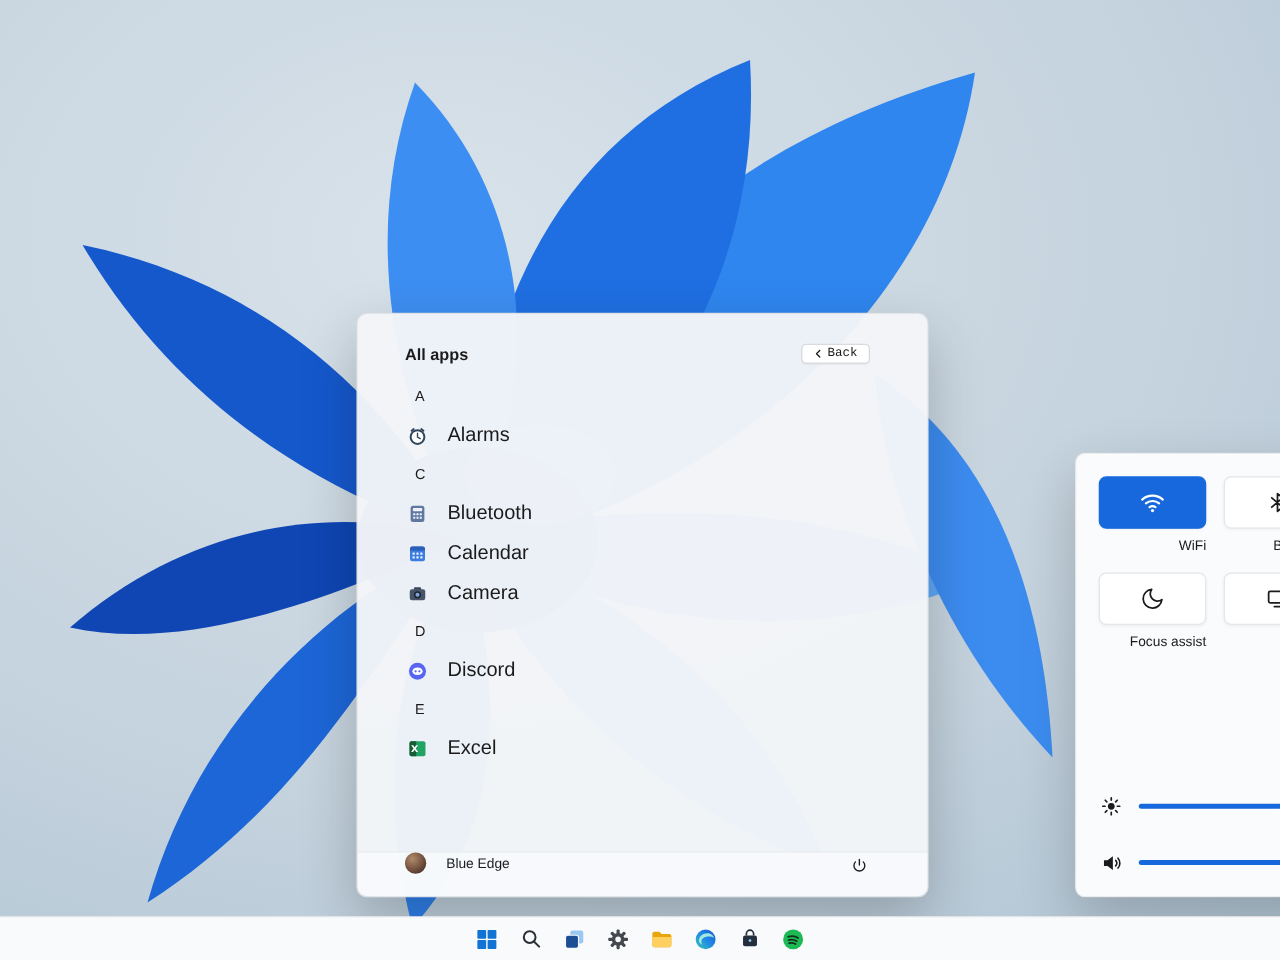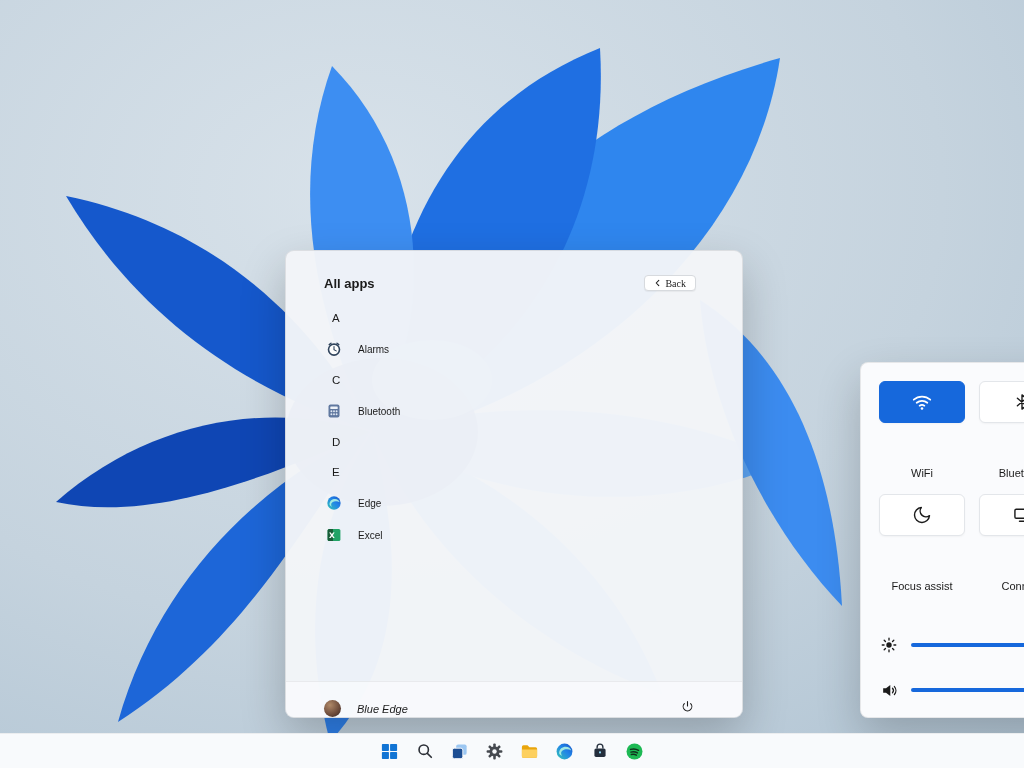--- a/index.html
+++ b/index.html
@@ -17,43 +17,43 @@
   .start-menu{position:absolute;left:285px;top:250px;width:458px;height:468px;
     background:rgba(243,245,248,0.97);border:1px solid rgba(0,0,0,0.09);
     border-radius:9px;box-shadow:0 18px 45px rgba(0,0,0,0.22);
     display:flex;flex-direction:column;overflow:hidden;}
   .sm-header{display:flex;align-items:center;justify-content:space-between;
     padding:24px 46px 4px 38px;}
   .sm-title{font-size:13px;font-weight:700;margin:0;}
   .back-btn{display:inline-flex;align-items:center;gap:4px;font-size:10px;
     padding:2px 9px;background:#ffffff;border:1px solid #d7dade;border-radius:4px;
     color:#1b1b1b;box-shadow:0 1px 1px rgba(0,0,0,0.05);cursor:pointer;
-    font-family:Liberation Serif, serif;height:16px;}
+    font-family:Liberation Mono, monospace;height:16px;}
   .app-list{flex:1;padding:8px 20px 0 38px;overflow:hidden;}
   .letter-row{height:30px;display:flex;align-items:center;padding-left:8px;
     font-size:11.5px;border-radius:4px;cursor:pointer;}
   .app-row{height:32px;display:flex;align-items:center;gap:16px;border-radius:4px;
     cursor:pointer;padding-left:2px;}
   .app-icon{width:16px;height:16px;display:flex;align-items:center;justify-content:center;flex:0 0 16px;}
-  .app-label{font-size:10px;}
+  .app-label{font-size:16px;}
   .sm-footer{height:36px;border-top:1px solid rgba(0,0,0,0.06);
-    background:rgba(250,251,253,0.75);display:flex;align-items:flex-end;
-    justify-content:space-between;padding:0 44px 0 38px;font-style:italic;}
+    background:rgba(250,251,253,0.75);display:flex;align-items:flex-start;
+    justify-content:space-between;padding:0 44px 0 38px;}
   .user{display:flex;align-items:center;gap:16px;font-size:11px;cursor:pointer;}
   .avatar{width:17px;height:17px;border-radius:50%;
     background:radial-gradient(circle at 35% 30%, #b08968, #6b4a3a 60%, #2f2320);}
   .power-btn{background:transparent;border:none;cursor:pointer;padding:4px;display:flex;}
 
   
   .quick-settings{position:absolute;left:860px;top:362px;width:300px;height:356px;
     background:#fafbfd;border:1px solid rgba(0,0,0,0.08);border-radius:8px;
     box-shadow:0 18px 45px rgba(0,0,0,0.2);}
   .qs-grid{position:absolute;left:18px;top:18px;display:grid;
     grid-template-columns:86px 86px;column-gap:14px;row-gap:13px;}
-  .qs-item{width:86px;display:flex;flex-direction:column;align-items:center;gap:36px;}
+  .qs-item{width:86px;display:flex;flex-direction:column;align-items:flex-end;}
   .qs-btn{width:86px;height:42px;border-radius:6px;background:#ffffff;
     border:1px solid #e3e6ea;display:flex;align-items:center;justify-content:center;
     box-shadow:0 1px 2px rgba(0,0,0,0.04);cursor:pointer;}
   .qs-btn.active{background:var(--accent);border-color:var(--accent);}
   .qs-label{margin-top:8px;font-size:11px;height:14px;white-space:nowrap;}
   .qs-sliders{position:absolute;left:18px;top:270px;width:264px;}
   .slider-row{display:flex;align-items:center;gap:12px;height:24px;margin-bottom:21px;}
   .slider-icon{width:20px;display:flex;justify-content:center;}
   .track{flex:1;height:4px;background:var(--accent);border-radius:2px;cursor:pointer;}
 
@@ -135,44 +135,67 @@
                 <circle cx="10.6" cy="8.3" r="0.95"></circle>
               <circle cx="5.4" cy="11.2" r="0.95"></circle>
                 <circle cx="8" cy="11.2" r="0.95"></circle>
                 <circle cx="10.6" cy="11.2" r="0.95"></circle>
             </g>
           </svg>
         </span>
         <span class="app-label">Bluetooth</span>
       </div>
 
-
+      <div class="app-row">
+        <span class="app-icon">
+          <svg width="16" height="16" viewBox="0 0 16 16">
+            <rect x="2" y="2.2" width="12" height="11.8" rx="2" fill="#3b7de0"></rect>
+            <path d="M2 4.2A2 2 0 0 1 4 2.2h8a2 2 0 0 1 2 2v1.2H2z" fill="#2b5fb8"></path>
+            <g fill="#e8f0fc">
+              <rect x="4" y="7" width="1.8" height="1.8" rx="0.4"></rect>
+                <rect x="7.1" y="7" width="1.8" height="1.8" rx="0.4"></rect>
+                <rect x="10.2" y="7" width="1.8" height="1.8" rx="0.4"></rect>
+              <rect x="4" y="10" width="1.8" height="1.8" rx="0.4"></rect>
+                <rect x="7.1" y="10" width="1.8" height="1.8" rx="0.4"></rect>
+                <rect x="10.2" y="10" width="1.8" height="1.8" rx="0.4"></rect>
+            </g>
+          </svg>
+        </span>
+        <span class="app-label">Calendar</span>
+      </div>
+
+      <div class="app-row">
+        <span class="app-icon">
+          <svg width="16" height="16" viewBox="0 0 16 16">
+            <rect x="5.2" y="2.8" width="5.6" height="2.4" rx="0.8" fill="#3a4556"></rect>
+            <rect x="1.8" y="4.4" width="12.4" height="8.8" rx="1.8" fill="#46536a"></rect>
+            <circle cx="8" cy="8.8" r="2.9" fill="#1f2733"></circle>
+            <circle cx="8" cy="8.8" r="1.6" fill="#7fa6d9"></circle>
+          </svg>
+        </span>
+        <span class="app-label">Camera</span>
+      </div>
 
 
       <div class="letter-row">D</div>
 
+      <div class="app-row">
+        <span class="app-icon">
+          <svg width="16" height="16" viewBox="0 0 16 16">
+            <circle cx="8" cy="8" r="6.8" fill="#5865f2"></circle>
+            <ellipse cx="8" cy="8" rx="4.1" ry="3" fill="#ffffff"></ellipse>
+            <circle cx="6.5" cy="8" r="0.9" fill="#5865f2"></circle>
+            <circle cx="9.5" cy="8" r="0.9" fill="#5865f2"></circle>
+          </svg>
+        </span>
+        <span class="app-label">Discord</span>
+      </div>
 
       <div class="letter-row">E</div>
 
-      <div class="app-row">
-        <span class="app-icon">
-          <svg width="16" height="16" viewBox="0 0 24 24">
-            <defs>
-              <linearGradient id="egL" x1="0" y1="1" x2="1" y2="0">
-                <stop offset="0" stop-color="#35c6b4"></stop>
-                  <stop offset="0.55" stop-color="#2184e8"></stop>
-                  <stop offset="1" stop-color="#1a55c8"></stop>
-              </linearGradient>
-            </defs>
-            <circle cx="12" cy="12" r="10" fill="url(#egL)"></circle>
-            <path d="M5.2 13.5c.3-4.8 4-7.6 8.3-7.6 3.6 0 6.3 2 6.9 4.8-1.5-1-3.3-1.5-5.4-1.5-4.3 0-7.3 2.2-7.3 5.1 0 1.2.4 2.3 1.2 3.2-2.3-.9-3.8-2.2-3.7-4z" fill="#aef3e2" opacity="0.9"></path>
-          </svg>
-        </span>
-        <span class="app-label">Edge</span>
-      </div>
 
       <div class="app-row">
         <span class="app-icon">
           <svg width="16" height="16" viewBox="0 0 16 16">
             <rect x="1.6" y="2" width="12.8" height="12" rx="1.6" fill="#21a366"></rect>
             <path d="M1.6 3.6A1.6 1.6 0 0 1 3.2 2H7v12H3.2a1.6 1.6 0 0 1-1.6-1.6z" fill="#185c37"></path>
             <text x="2.9" y="10.8" font-size="7.5" font-weight="bold" fill="#ffffff" font-family="DejaVu Sans, sans-serif">X</text>
           </svg>
         </span>
         <span class="app-label">Excel</span>

